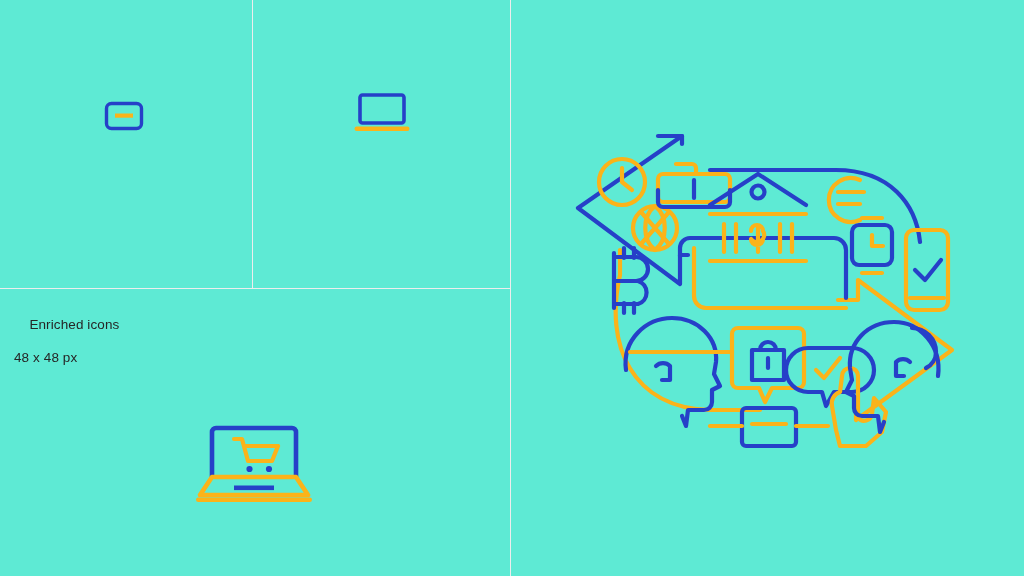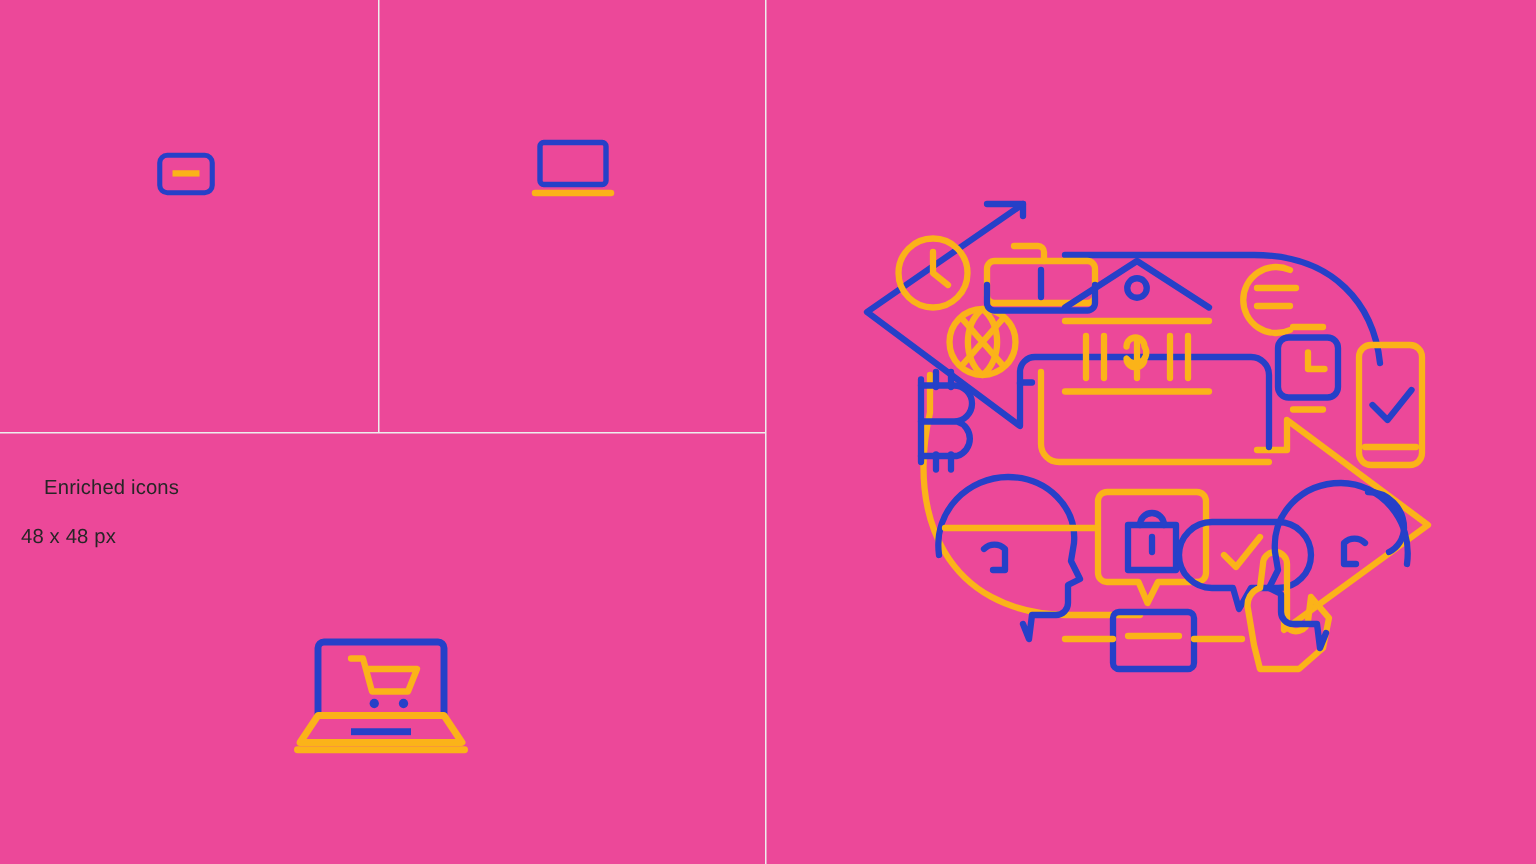--- a/index.html
+++ b/index.html
@@ -1,18 +1,18 @@
 <!DOCTYPE html>
 <html><head>
 <meta charset="utf-8">
 <style>
   html,body{margin:0;padding:0;background:#ffffff;}
   body{width:1024px;height:576px;overflow:hidden;
        font-family:"Liberation Sans","DejaVu Sans",sans-serif;color:#1a1a1a;}
-  .canvas{position:relative;width:1024px;height:576px;background:#ec4899;}
+  .canvas{position:relative;width:1024px;height:576px;background:#5eead4;}
 
   
   .grid-line{position:absolute;background:#ededed;}
   .gl-v1{left:252px;top:0;width:1px;height:288px;}
   .gl-v2{left:510px;top:0;width:1px;height:576px;}
   .gl-h1{left:0;top:288px;width:510px;height:1px;}
 
   
   .caption{position:absolute;left:14px;top:300px;font-size:13.5px;line-height:16.5px;
            letter-spacing:.1px;color:#262626;white-space:pre;}

